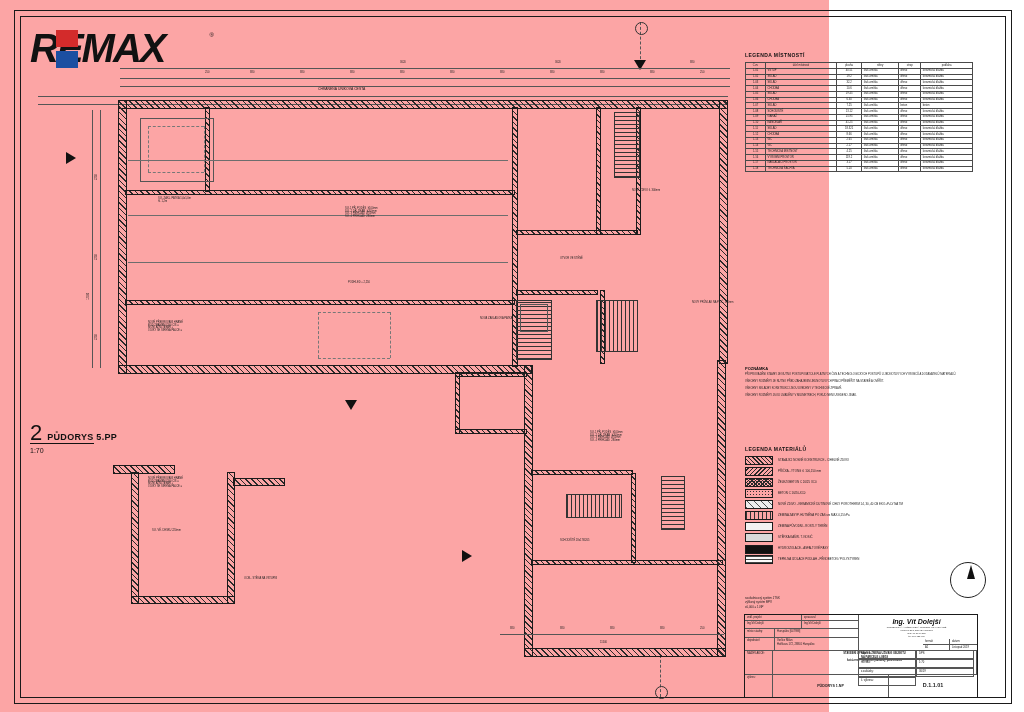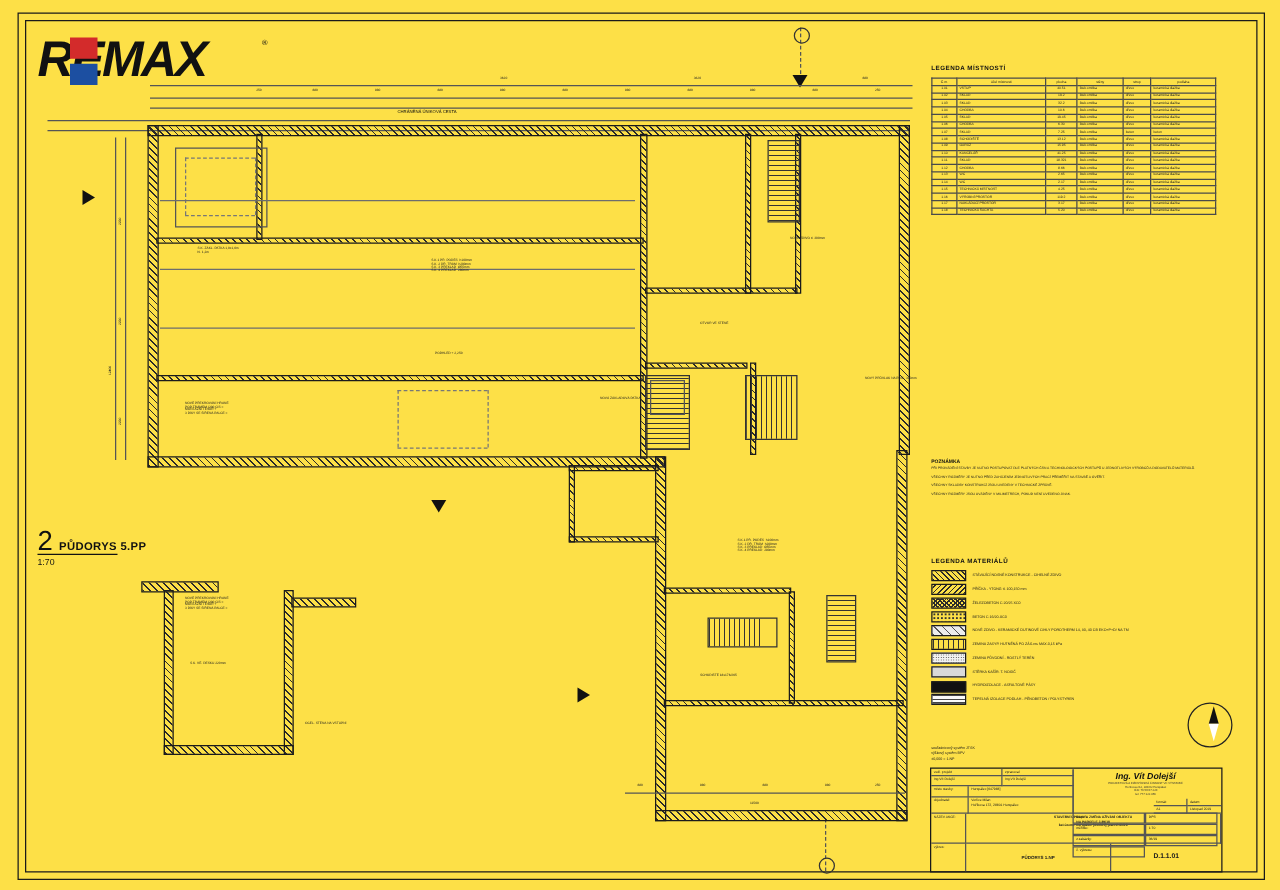--- a/index.html
+++ b/index.html
@@ -1,17 +1,17 @@
 <!DOCTYPE html>
 <html><head>
 <meta charset="utf-8">
 <style>
   html,body{margin:0;padding:0;background:#ffffff;}
   body{width:1024px;height:712px;overflow:hidden;font-family:"Liberation Sans",sans-serif;color:#111;}
-  #sheet{position:relative;width:1024px;height:712px;background:#fde047;}
+  #sheet{position:relative;width:829px;height:712px;background:#fca5a5;}
 
   
   .frame-outer{position:absolute;left:14px;top:10px;width:996px;height:692px;border:1px solid #1a1a1a;}
   .frame-inner{position:absolute;left:20px;top:16px;width:984px;height:680px;border:1px solid #1a1a1a;}
 
   
   .logo{position:absolute;left:30px;top:26px;width:180px;height:46px;}
   .logo .txt{font-family:"Liberation Sans",sans-serif;font-weight:bold;font-style:italic;font-size:40px;letter-spacing:-2px;color:#111;line-height:44px;}
   .logo .bar{position:absolute;left:26px;top:4px;width:22px;height:17px;background:#d32b2b;}
   .logo .bar2{position:absolute;left:26px;top:25px;width:22px;height:17px;background:#1c4fa1;}

